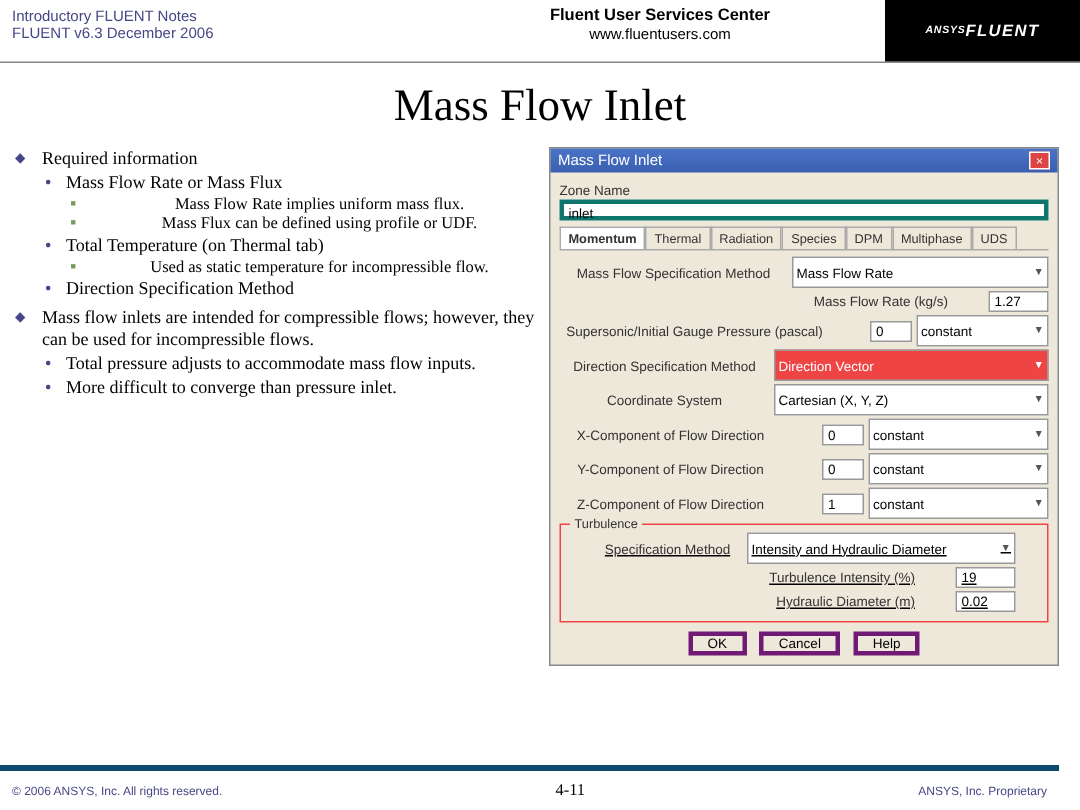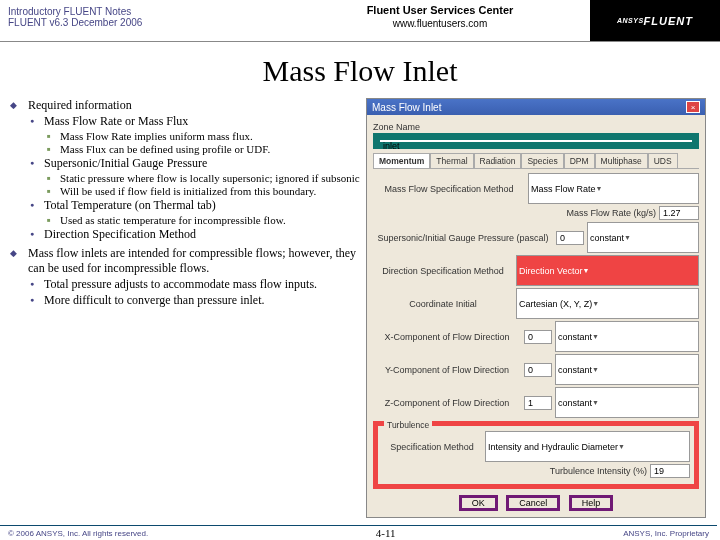--- a/index.html
+++ b/index.html
@@ -15,43 +15,43 @@
   .hdr-right .sub { font-size: 11px; font-weight: bold; font-style: italic; letter-spacing: 1px; }
   .title { text-align: center; font-family: "Times New Roman", serif; font-size: 30px; margin: 12px 0 10px; }
   .content { display: flex; padding: 0 6px; }
   .text-col { width: 360px; font-family: "Times New Roman", serif; font-size: 12px; }
   .b1 { margin-left: 4px; }
   .b1 > li { list-style: none; margin-bottom: 4px; position: relative; padding-left: 18px; }
   .b1 > li::before { content: "◆"; color: #464686; position: absolute; left: 0; font-size: 9px; top: 2px; }
   .b2 { margin-left: 0; }
   .b2 > li { list-style: none; position: relative; padding-left: 16px; margin-top: 1px; }
   .b2 > li::before { content: "●"; color: #464686; position: absolute; left: 2px; font-size: 7px; top: 3px; }
-  .b3 { margin-left: 0; }
+  .b3 { margin-left: 0; text-align: center; }
   .b3 > li { list-style: none; position: relative; padding-left: 16px; font-size: 11px; margin-top: 1px; }
   .b3 > li::before { content: "■"; color: #7b9b5e; position: absolute; left: 3px; font-size: 6px; top: 3px; }
   .dialog { width: 340px; background: #eee8db; border: 1px solid #888; font-family: Tahoma, sans-serif; font-size: 9px; }
   .dlg-title { background: linear-gradient(#4a73c7,#3a5fb0); color: #fff; padding: 2px 5px; font-size: 10px; display: flex; justify-content: space-between; align-items: center; }
   .dlg-close { background: #d44; color: #fff; width: 14px; height: 12px; text-align: center; font-size: 8px; line-height: 12px; border: 1px solid #fff; }
   .dlg-body { padding: 5px 6px 6px; }
   .lbl { color: #333; margin: 2px 0 1px; }
-  .fld { background: #fff; border: 7px solid #0f766e; padding: 1px 3px; height: 14px; width: 100%; font-size: 9px; }
+  .fld { background: #fff; border: 3px solid #0f766e; padding: 1px 3px; height: 14px; width: 100%; font-size: 9px; }
   .tabs { display: flex; gap: 0; border-bottom: 1px solid #aaa; margin: 4px 0 4px; font-size: 8.5px; }
   .tab { padding: 2px 5px; background: #eee8db; border: 1px solid #aaa; border-bottom: none; color: #333; }
   .tab.active { background: #fff; font-weight: bold; }
   .row { display: flex; align-items: center; margin: 2px 0; gap: 3px; }
   .row .rl { text-align: center; flex: 0 0 auto; color: #333; }
-  .sel { background: #fff; border: 1px solid #999; padding: 1px 2px; height: 31px; font-size: 9px; display: flex; justify-content: flex-start; align-items: center; flex: 1; }
+  .sel { background: #fff; border: 1px solid #999; padding: 1px 2px; height: 21px; font-size: 9px; display: flex; justify-content: space-between; align-items: center; flex: 1; }
   .sel.hi { background: #ef4444; color: #fff; }
   .sel .arr { font-size: 7px; color: #555; }
-  .num { background: #fff; border: 1px solid #999; padding: 1px 3px; height: 14px; width: 40px; font-size: 9px; }
+  .num { background: #fff; border: 1px solid #999; padding: 1px 3px; height: 14px; width: 40px; font-size: 9px; margin-left: 24px; }
   .dlg-btns { text-align: center; margin-top: 6px; }
   .btn { background: #eee8db; border: 3px solid #701a75; padding: 0 10px; font-size: 9px; margin: 0 3px; }
-  .footer { position: absolute; bottom: 0; left: 0; right: 3px; height: 15px; border-top: 1px solid #0c4a6e; display: flex; justify-content: space-between; align-items: center; padding: 0 8px; font-size: 8px; color: #464686; }
+  .footer { position: absolute; bottom: 0; left: 0; right: 14px; height: 30px; border-top: 4px solid #0c4a6e; display: flex; justify-content: space-between; align-items: center; padding: 0 8px; font-size: 8px; color: #464686; }
   .footer .pg { color: #000; font-family: "Times New Roman", serif; font-size: 11px; }
-  .tgroup { border: 5px solid #ef4444; padding: 3px 4px 4px; margin-top: 3px; position: relative; }
+  .tgroup { border: 1px solid #ef4444; padding: 3px 21px 4px; margin-top: 3px; position: relative; text-decoration: underline; }
   .tgroup .gl { position: absolute; top: -6px; left: 6px; background: #eee8db; padding: 0 3px; font-size: 8.5px; color: #333; }
 </style>
 </head>
 <body>
 
 <div class="header">
   <div class="hdr-left">
     <div class="line1">Introductory FLUENT Notes</div>
     <div class="line1">FLUENT v6.3 December 2006</div>
   </div>
@@ -71,27 +71,20 @@
   <div class="text-col">
     <ul class="b1">
       <li>
         <span>Required information</span>
         <ul class="b2">
           <li>
             <span>Mass Flow Rate or Mass Flux</span>
             <ul class="b3">
               <li>Mass Flow Rate implies uniform mass flux.</li>
               <li>Mass Flux can be defined using profile or UDF.</li>
-            </ul>
-          </li>
-          <li>
-            <span>Supersonic/Initial Gauge Pressure</span>
-            <ul class="b3">
-              <li>Static pressure where flow is locally supersonic; ignored if subsonic</li>
-              <li>Will be used if flow field is initialized from this boundary.</li>
             </ul>
           </li>
           <li>
             <span>Total Temperature (on Thermal tab)</span>
             <ul class="b3">
               <li>Used as static temperature for incompressible flow.</li>
             </ul>
           </li>
           <li>Direction Specification Method</li>
         </ul>
@@ -143,21 +136,21 @@
           </div>
         </div>
       <div class="row">
           <span class="rl" style="width:140px">Direction Specification Method</span>
           <div class="sel hi">
             <span>Direction Vector</span>
             <span class="arr" style="color:#fff">▼</span>
           </div>
         </div>
       <div class="row">
-          <span class="rl" style="width:140px">Coordinate Initial</span>
+          <span class="rl" style="width:140px">Coordinate System</span>
           <div class="sel">
             <span>Cartesian (X, Y, Z)</span>
             <span class="arr">▼</span>
           </div>
         </div>
       <div class="row">
           <span class="rl" style="width:148px">X-Component of Flow Direction</span>
           <div class="num" style="width:28px">0</div>
           <div class="sel">
             <span>constant</span>
@@ -186,20 +179,24 @@
             <span class="rl" style="width:100px">Specification Method</span>
             <div class="sel">
               <span>Intensity and Hydraulic Diameter</span>
               <span class="arr">▼</span>
             </div>
           </div>
         <div class="row" style="justify-content:flex-end">
             <span class="rl">Turbulence Intensity (%)</span>
             <div class="num">19</div>
           </div>
+        <div class="row" style="justify-content:flex-end">
+            <span class="rl">Hydraulic Diameter (m)</span>
+            <div class="num">0.02</div>
+          </div>
       </div>
       <div class="dlg-btns">
         <button class="btn">OK</button>
         <button class="btn">Cancel</button>
         <button class="btn">Help</button>
       </div>
     </div>
   </div>
 </div>
 

